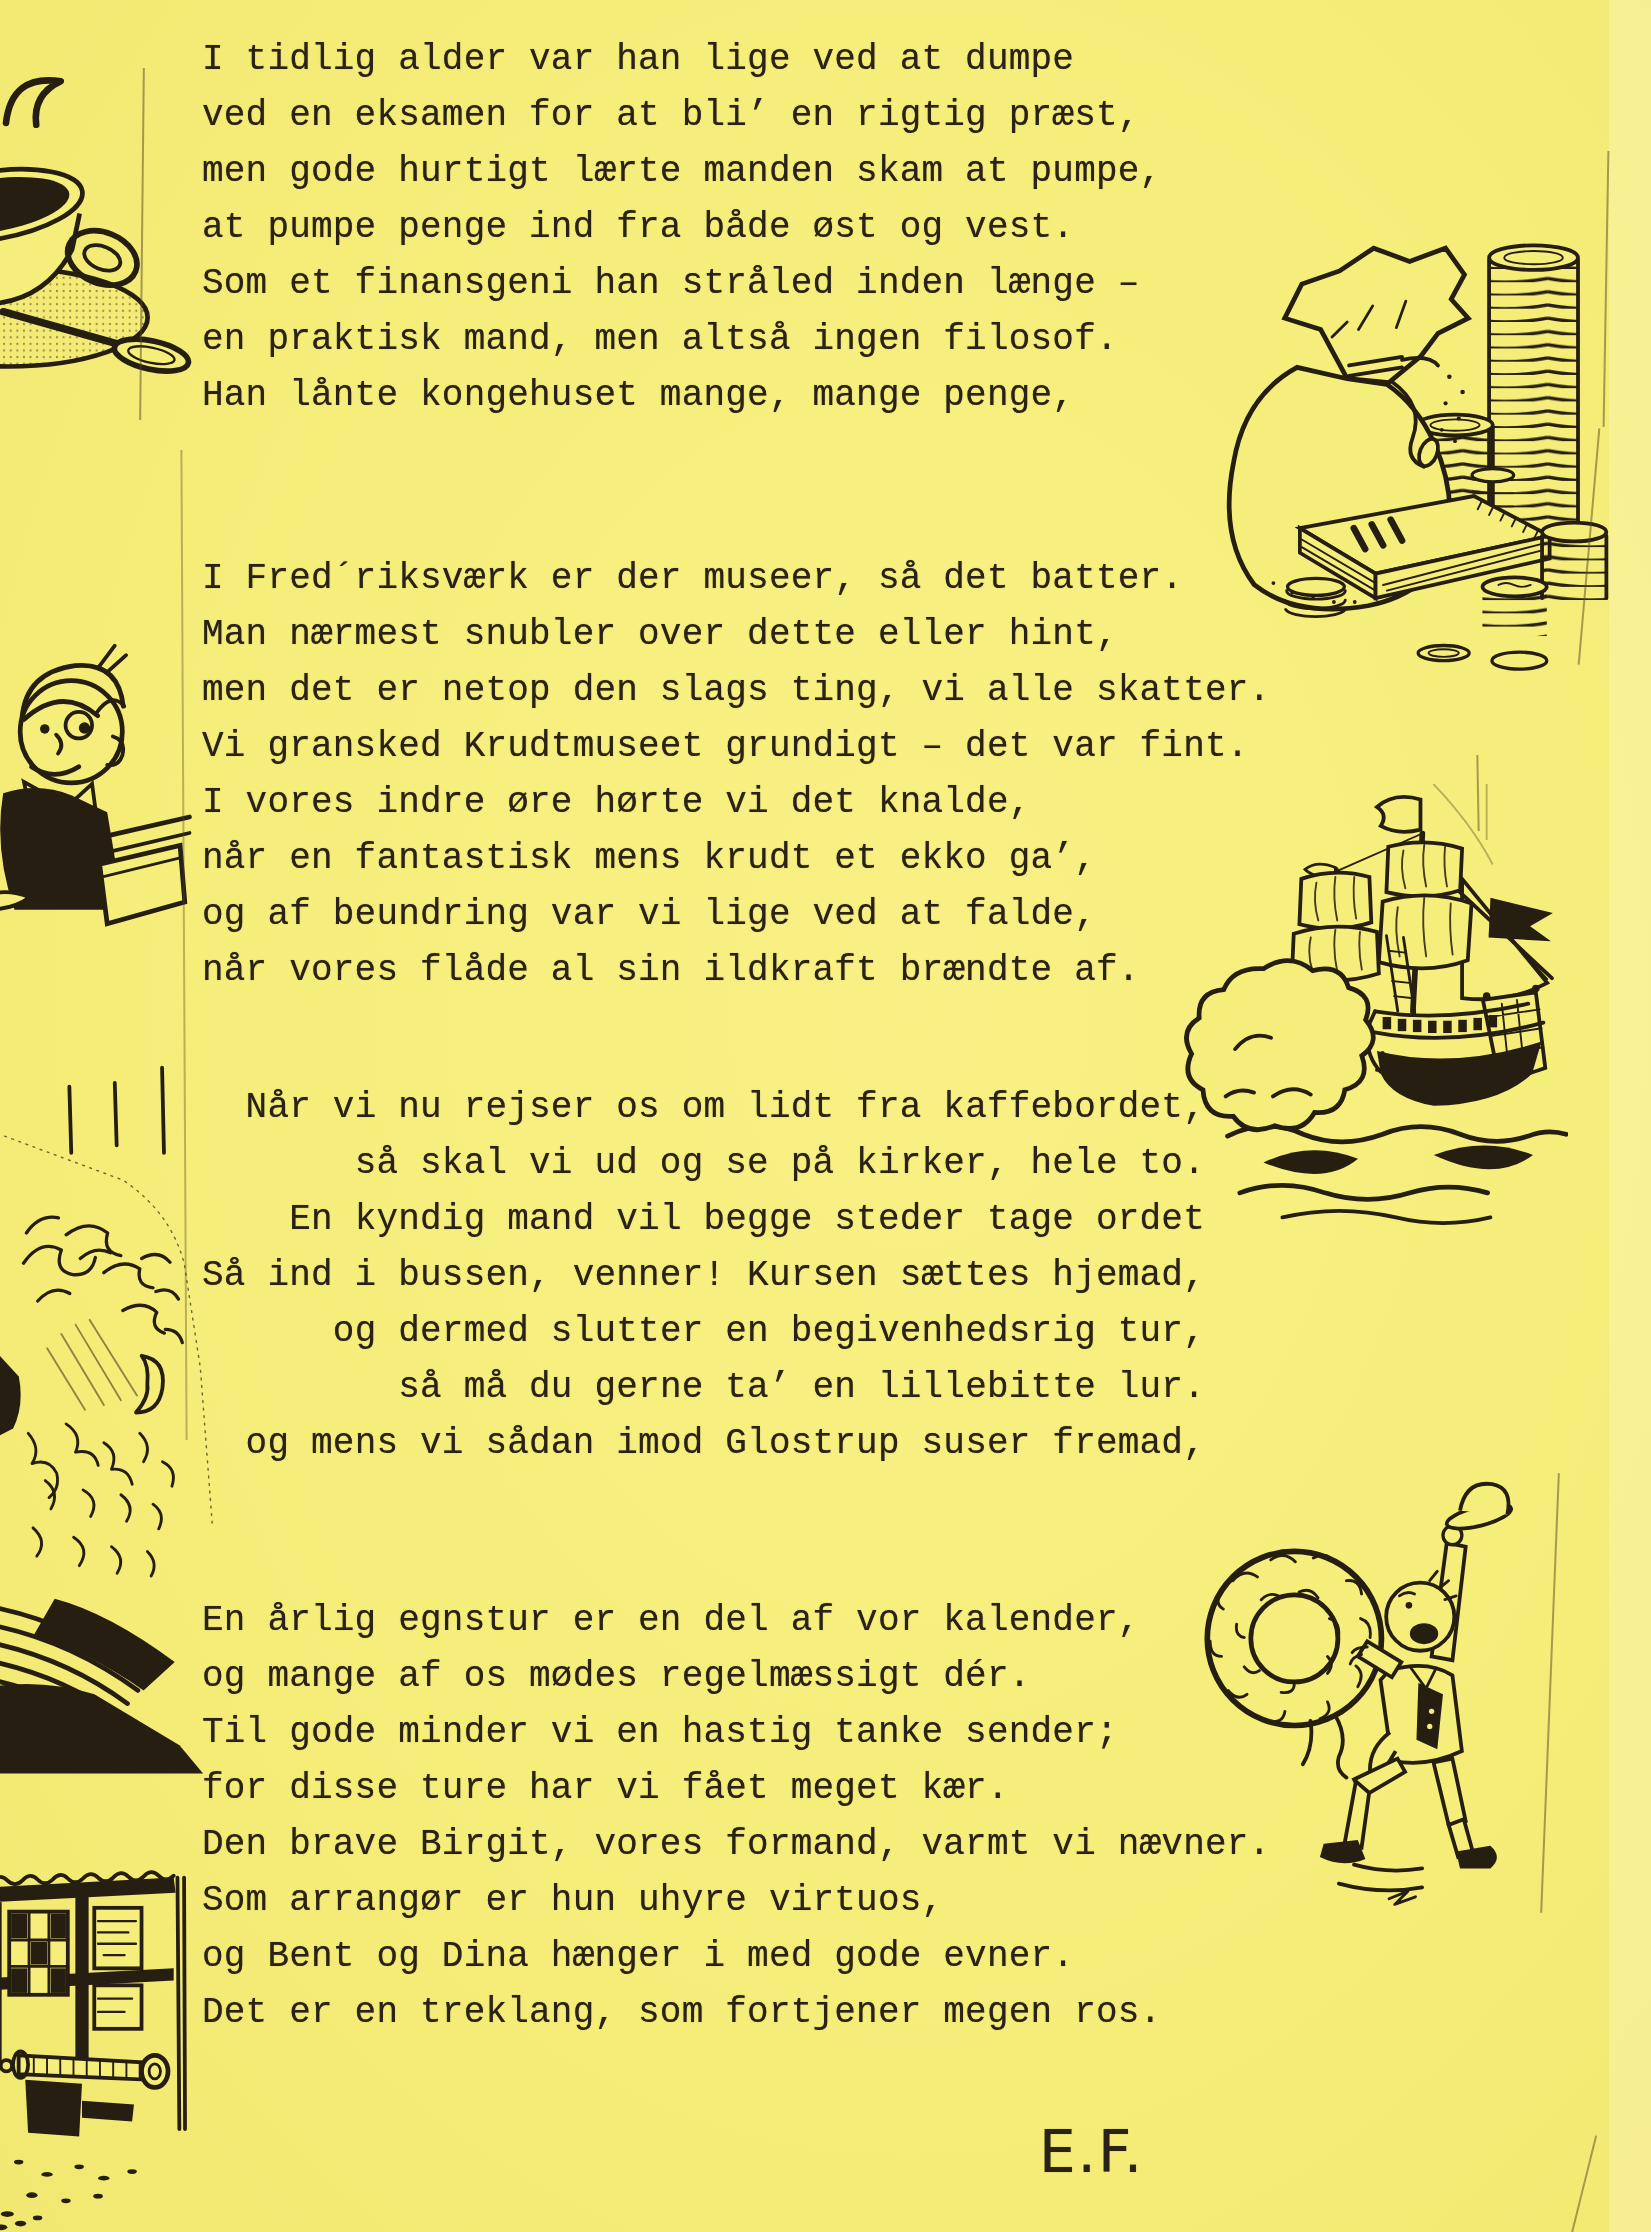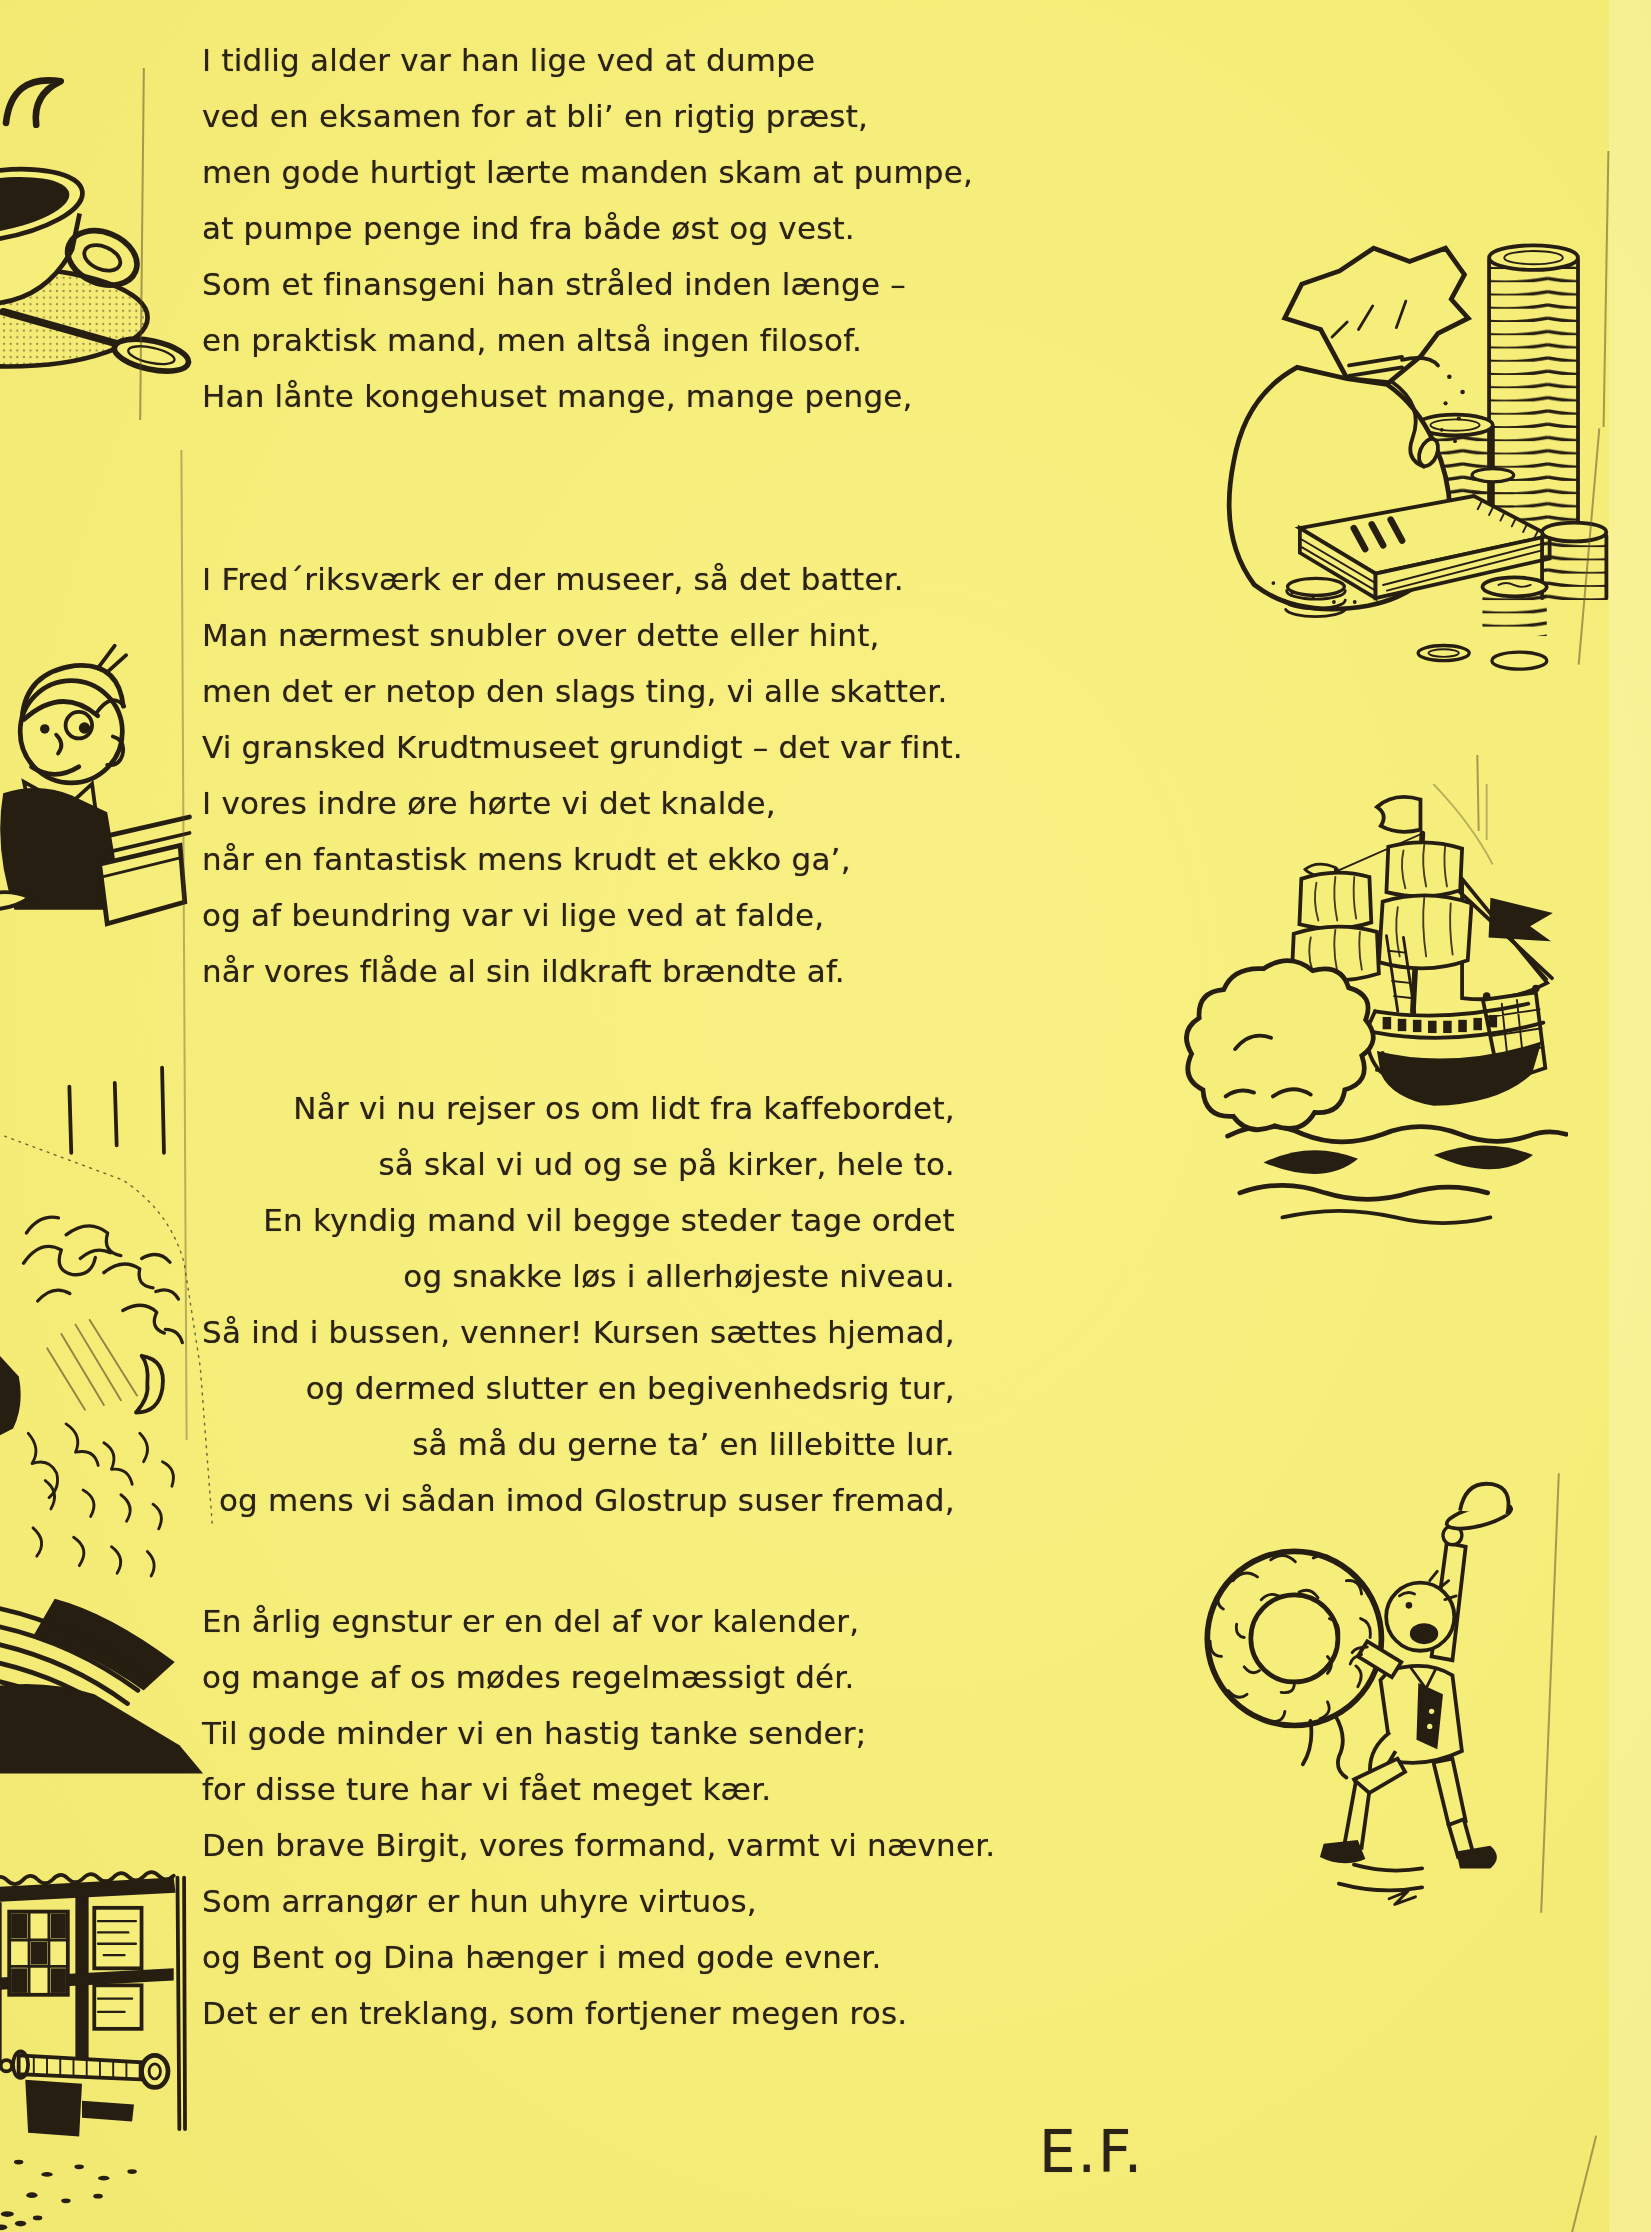--- a/index.html
+++ b/index.html
@@ -6,24 +6,25 @@
   .page{
     position:relative;
     width:1651px;height:2232px;
     overflow:hidden;
     background:radial-gradient(ellipse at 55% 45%, #f8f084 0%, #f6ee7a 55%, #f1e871 100%);
     font-family:"DejaVu Sans","Liberation Sans",sans-serif;
   }
   .stanza{
     position:absolute;left:202px;
     color:#2b2216;
-    font-size:31px;line-height:56px;
+    font-size:36px;line-height:56px;
     letter-spacing:0.2px;
     text-shadow:0 0 0.9px rgba(43,34,22,.55);
     white-space:nowrap;
+    font-family:Liberation Mono, monospace;
   }
   .stanza p{margin:0;}
   #stanza-1{top:32px;}
   #stanza-2{top:551px;}
   #stanza-3{top:1080px;text-align:right;}
   #stanza-4{top:1593px;}
   .signature{
     position:absolute;left:1039px;top:2118px;
     color:#2b2216;font-size:58px;letter-spacing:1.9px;
     text-shadow:0 0 0.9px rgba(43,34,22,.55);
@@ -57,21 +58,20 @@
     <p>I vores indre øre hørte vi det knalde,</p>
     <p>når en fantastisk mens krudt et ekko ga’,</p>
     <p>og af beundring var vi lige ved at falde,</p>
     <p>når vores flåde al sin ildkraft brændte af.</p>
   </div>
 
   <div class="stanza" id="stanza-3">
     <p>Når vi nu rejser os om lidt fra kaffebordet,</p>
     <p>så skal vi ud og se på kirker, hele to.</p>
     <p>En kyndig mand vil begge steder tage ordet</p>
-    <p>og snakke løs i allerhøjeste niveau.</p>
     <p>Så ind i bussen, venner! Kursen sættes hjemad,</p>
     <p>og dermed slutter en begivenhedsrig tur,</p>
     <p>så må du gerne ta’ en lillebitte lur.</p>
     <p>og mens vi sådan imod Glostrup suser fremad,</p>
   </div>
 
   <div class="stanza" id="stanza-4">
     <p>En årlig egnstur er en del af vor kalender,</p>
     <p>og mange af os mødes regelmæssigt dér.</p>
     <p>Til gode minder vi en hastig tanke sender;</p>

